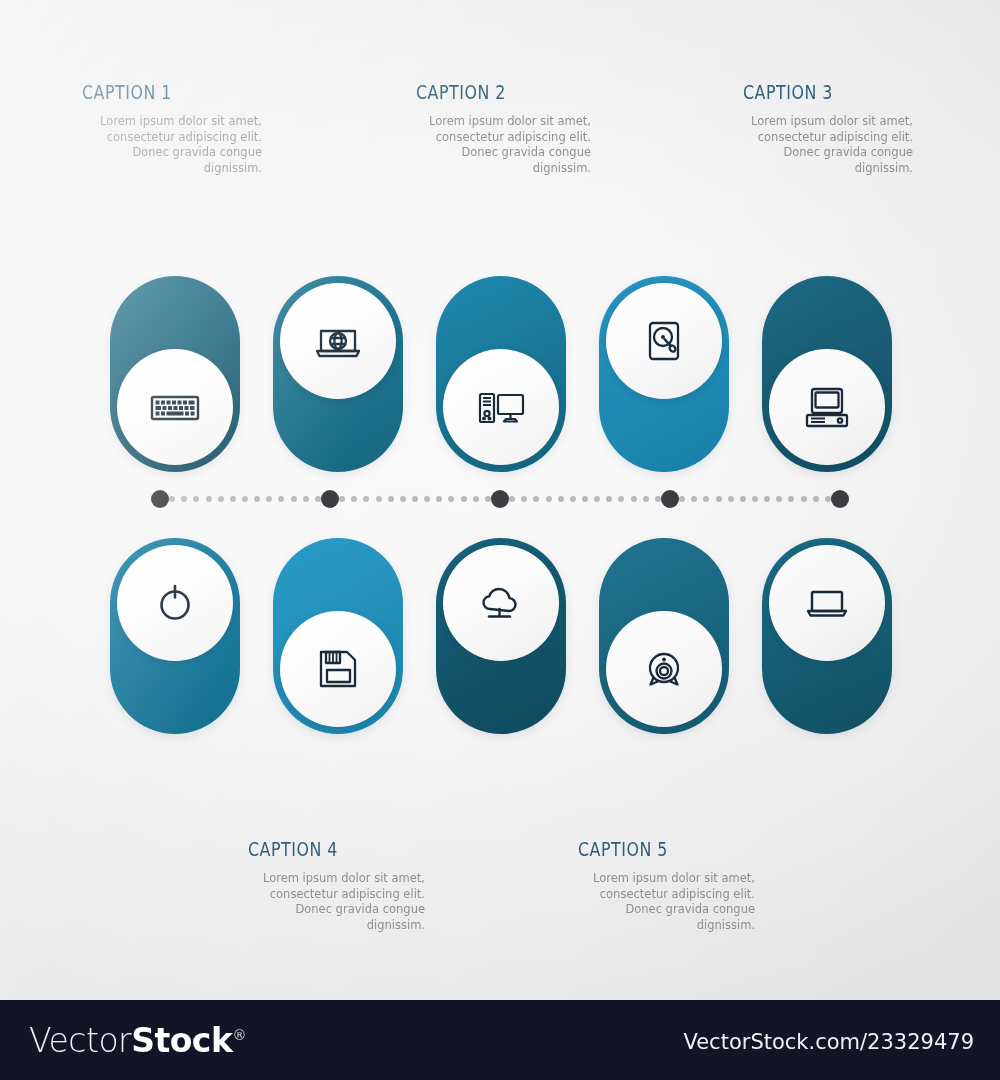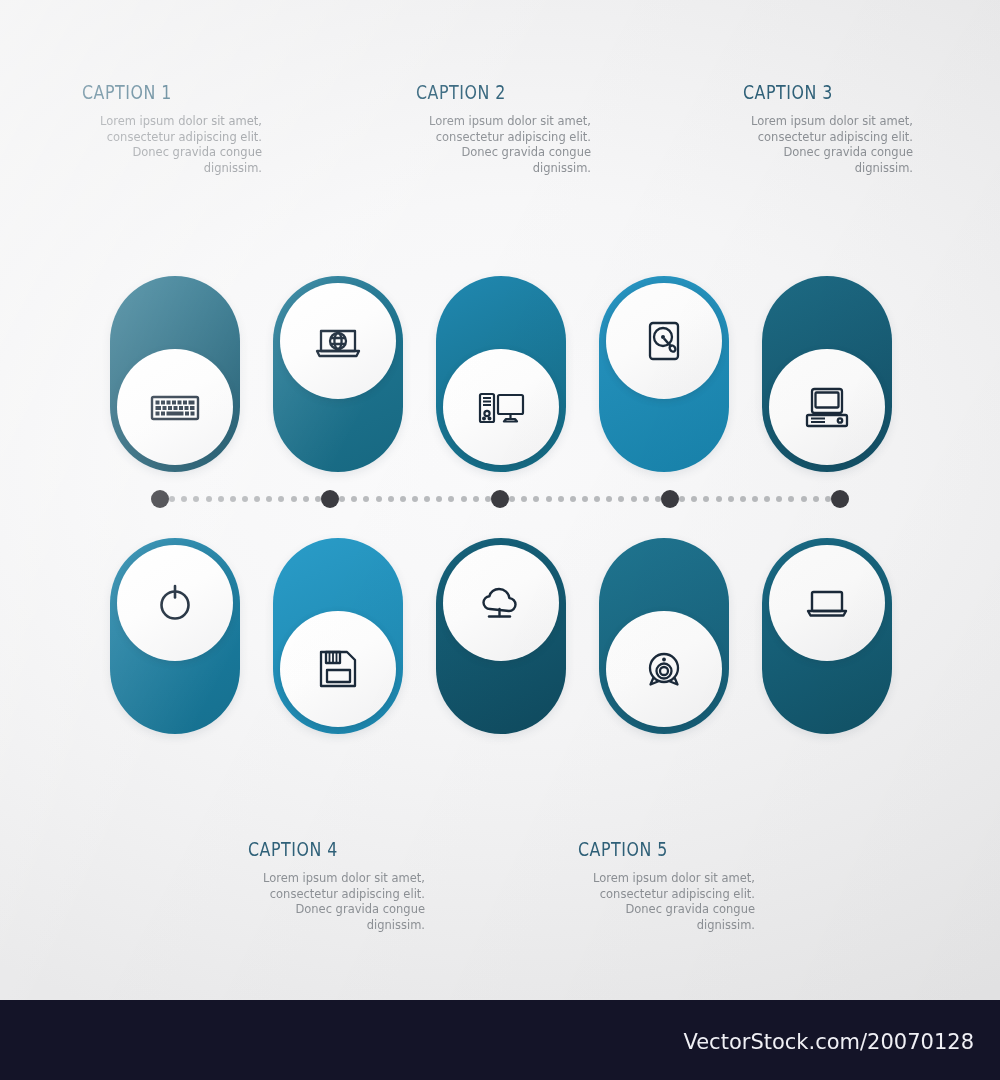--- a/index.html
+++ b/index.html
@@ -401,14 +401,17 @@
           <rect x="17" y="21" width="30" height="19" rx="1.5"></rect>
           <path d="M13 40h38l-2.5 4.5h-33z"></path>
         </svg>
       </span>
     </div>
   </div>
 
 </div>
 
 <div id="footer">
-  <div id="footer-url">VectorStock.com/20070128</div>
+  <div id="logo">
+    <span class="thin">Vector</span><span class="bold">Stock</span><span class="reg">®</span>
+  </div>
+  <div id="footer-url">VectorStock.com/23329479</div>
 </div>
 
 </body></html>

